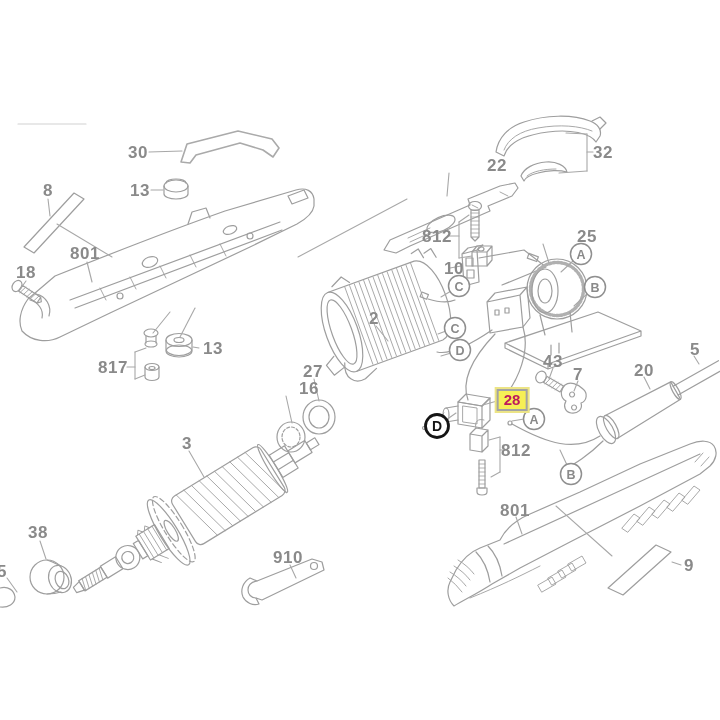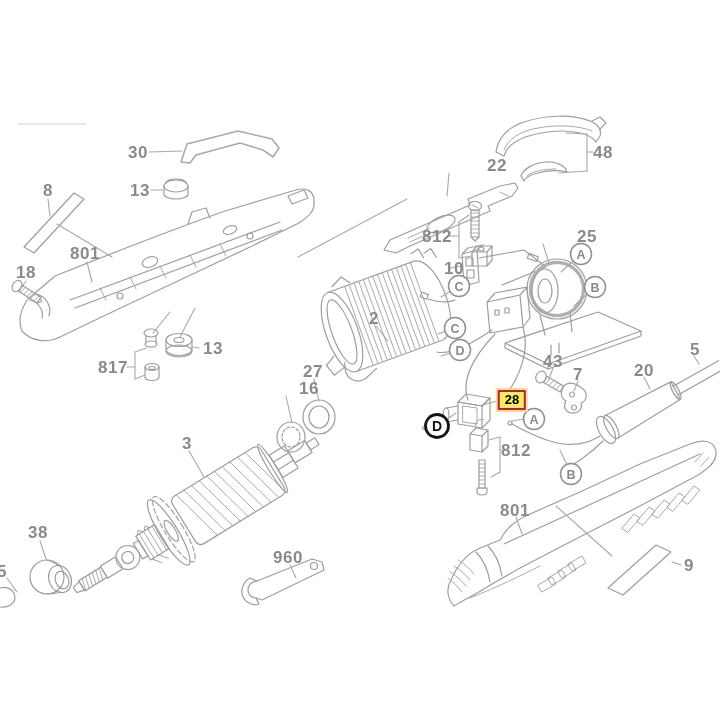--- a/index.html
+++ b/index.html
@@ -8,22 +8,22 @@
     font-family:"Liberation Sans",sans-serif;
   }
   .stage svg{position:absolute;left:0;top:0;}
   #label-layer{position:absolute;left:0;top:0;width:720px;height:680px;pointer-events:none;}
   .part-label{
     position:absolute;transform:translate(-50%,-50%);
     font-weight:bold;font-size:17px;color:#8a8a8a;letter-spacing:.5px;
     white-space:nowrap;pointer-events:auto;cursor:pointer;line-height:1;
   }
   .part-label.hl{
-    color:#000000;background:#f6ef55;border:2px solid #be185d;
-    box-shadow:0 0 0 2px #ece486;padding:1px 5px 2px 5px;font-size:13px;letter-spacing:0;
+    color:#be185d;background:#f6ef55;border:2px solid #a3a3a3;
+    box-shadow:0 0 0 2px #ece486;padding:1px 5px 2px 5px;font-size:15px;letter-spacing:0;
   }
 </style>
 </head>
 <body>
 
 <div class="stage">
   <svg width="720" height="720" viewBox="0 0 720 720">
     <g fill="none" stroke="#9e9e9e" stroke-width="1.2" stroke-linejoin="round" stroke-linecap="round">
 
       <line x1="18" y1="124" x2="86" y2="124" stroke="#d2d2d2"></line>
@@ -331,24 +331,24 @@
       <div class="part-label" style="left: 48px; top: 190px;">8</div>
       <div class="part-label" style="left: 85px; top: 253px;">801</div>
       <div class="part-label" style="left: 26px; top: 272px;">18</div>
       <div class="part-label" style="left: 113px; top: 367px;">817</div>
       <div class="part-label" style="left: 213px; top: 348px;">13</div>
       <div class="part-label" style="left: 313px; top: 371px;">27</div>
       <div class="part-label" style="left: 285px; top: 388px; margin-left: 24px;">16</div>
       <div class="part-label" style="left: 374px; top: 318px;">2</div>
       <div class="part-label" style="left: 187px; top: 443px;">3</div>
       <div class="part-label" style="left: 38px; top: 532px;">38</div>
-      <div class="part-label" style="left: 288px; top: 557px;">960</div>
+      <div class="part-label" style="left: 288px; top: 557px;">910</div>
       <div class="part-label" style="left: 2px; top: 571px;">5</div>
       <div class="part-label" style="left: 449px; top: 165px; margin-left: 48px;">22</div>
-      <div class="part-label" style="left: 603px; top: 152px;">48</div>
+      <div class="part-label" style="left: 603px; top: 152px;">32</div>
       <div class="part-label" style="left: 437px; top: 236px;">812</div>
       <div class="part-label" style="left: 439px; top: 268px; margin-left: 15px;">10</div>
       <div class="part-label" style="left: 543px; top: 236px; margin-left: 44px;">25</div>
       <div class="part-label" style="left: 553px; top: 361px;">43</div>
       <div class="part-label" style="left: 578px; top: 374px;">7</div>
       <div class="part-label" style="left: 644px; top: 370px;">20</div>
       <div class="part-label" style="left: 695px; top: 349px;">5</div>
       <div class="part-label hl" style="left: 512px; top: 400px;">28</div>
       <div class="part-label" style="left: 516px; top: 450px;">812</div>
       <div class="part-label" style="left: 515px; top: 510px;">801</div>

